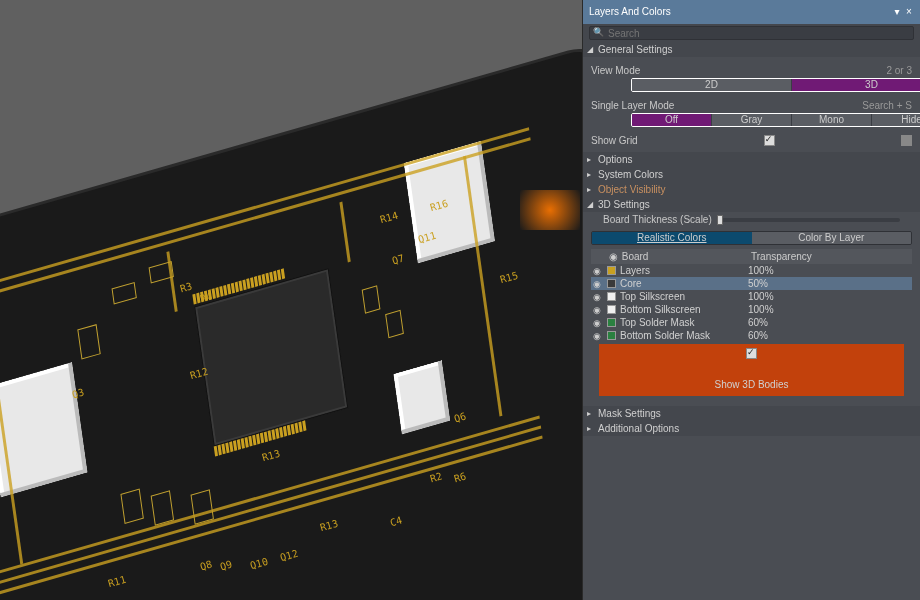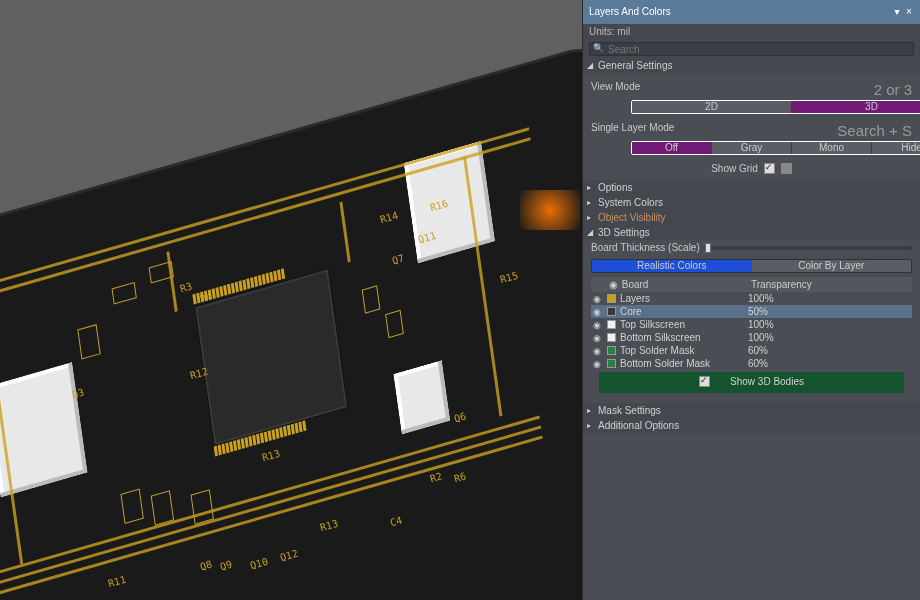--- a/index.html
+++ b/index.html
@@ -12,49 +12,49 @@
   .panel-title .winicon { width: 10px; text-align: center; cursor: pointer; margin-left: 2px; }
   .units { padding: 2px 6px; color: #bbb; font-size: 10px; height: 16px; line-height: 12px; background: #44474d; }
   .search-row { padding: 2px 6px; background: #44474d; }
   .search-input { width: 100%; background: #3a3d43; border: 1px solid #2f3136; border-radius: 2px; color: #ccc; padding: 1px 4px 1px 18px; font-size: 10px; height: 14px; }
   .search-wrap { position: relative; }
   .search-wrap .mag { position: absolute; left: 4px; top: 1px; font-size: 9px; color: #aaa; }
   .section-hdr { padding: 2px 4px; font-size: 10px; color: #d0d0d0; background: #44474d; cursor: pointer; display: flex; align-items: center; gap: 3px; height: 15px; }
   .section-hdr .tri { font-size: 8px; display: inline-block; width: 8px; }
   .section-body { padding: 4px 8px 6px 8px; background: #4a4d53; }
   .field-label { font-size: 10px; color: #c8c8c8; margin: 4px 0 2px 0; display: flex; }
-  .field-label .hint { margin-left: auto; color: #999; font-size: 15px; }
+  .field-label .hint { margin-left: auto; color: #999; font-size: 10px; }
   .seg { display: flex; width: 100%; border: 1px solid #ffffff; border-radius: 2px; overflow: hidden; height: 14px; margin-left: 40px; }
   .seg > div { flex: 1; text-align: center; font-size: 10px; line-height: 12px; background: #5a5d63; color: #ccc; cursor: pointer; border-right: 1px solid #3a3d43; }
   .seg > div:last-child { border-right: 0; }
   .seg > div.active { background: #701a75; }
-  .grid-row { display: flex; align-items: center; gap: 6px; margin-top: 8px; justify-content: center; }
+  .grid-row { display: flex; align-items: center; gap: 6px; margin-top: 8px; justify-content: space-between; }
   .grid-row label { font-size: 10px; color: #c8c8c8; }
   .chk { appearance: none; width: 11px; height: 11px; background: #ddd; border: 1px solid #888; cursor: pointer; position: relative; }
   .chk:checked::after { content: "✓"; position: absolute; font-size: 9px; top: -2px; left: 0; color: #222; }
   .color-swatch { width: 11px; height: 11px; border: 1px solid #888; background: #888; cursor: pointer; }
-  .slider-row { display: flex; align-items: center; gap: 4px; padding: 2px 8px; background: #4a4d53; margin-bottom: 2px;}
+  .slider-row { display: flex; align-items: center; gap: 4px; padding: 2px 20px; background: #4a4d53; margin-bottom: 2px;}
   .slider-row .lbl { font-size: 10px; width: 110px; color: #c8c8c8; }
   .slider { flex: 1; height: 4px; background: #3a3d43; border-radius: 2px; position: relative; cursor: pointer; }
   .slider .thumb { position: absolute; left: 0%; top: -3px; width: 6px; height: 10px; background: #ddd; border: 1px solid #666; }
   .cav-hdr { padding: 4px 8px 2px 8px; font-size: 10px; color: #c8c8c8; background: #44474d; }
   .cav-tabs { display: flex; margin: 2px 8px 4px 8px; border: 1px solid #2f3136; border-radius: 2px; overflow: hidden; height: 14px; }
   .cav-tabs > div { flex: 1; text-align: center; font-size: 10px; line-height: 12px; background: #5a5d63; color: #ccc; cursor: pointer; }
-  .cav-tabs > div.active { background: #1d4ed8; }
+  .cav-tabs > div.active { background: #0c4a6e; text-decoration: underline; }
   .layer-tbl { padding: 0 8px 4px 8px; font-size: 10px; }
   .layer-head { display: flex; color: #ccc; padding: 2px 0; background:#53565c; }
   .layer-head .c1 { width: 160px; padding-left: 18px; }
   .layer-head .c2 { flex: 1; }
   .layer-row { display: flex; align-items: center; height: 13px; padding: 0; cursor: pointer; }
   .layer-row.sel { background: #5a7088; }
   .layer-row .eye { width: 12px; font-size: 9px; color: #ccc; text-align: center; }
   .layer-row .sw { width: 9px; height: 9px; margin: 0 4px; border: 1px solid #999; }
   .layer-row .name { width: 128px; }
   .layer-row .tr { flex: 1; }
-  .show3d { display: flex; justify-content: center; align-items: center; gap: 20px; padding: 4px 0 6px 0; background:#14532d; margin: 2px 8px 6px 8px; }
+  .show3d { display: flex; justify-content: center; align-items: center; gap: 20px; padding: 4px 0 6px 0; background:#c2410c; margin: 2px 8px 6px 8px; flex-direction: column; }
   .obj-vis { color: #c89060; }
   
   .board { position: absolute; left: -120px; top: 150px; width: 780px; height: 540px; transform: rotate(-16deg) skewX(-8deg); background: #1a1a1a; border-radius: 40px; box-shadow: 0 0 0 3px #2a2a2a; }
   .trace { position: absolute; background: #caa020; opacity: .8; }
   .chip { position: absolute; background: #2a2a2a; border: 1px solid #111; box-shadow: inset 0 0 0 2px #3a3a3a; }
   .conn { position: absolute; background: #e8e8e8; box-shadow: inset -4px -4px 0 #bbb, inset 4px 4px 0 #fff; }
   .smd { position: absolute; background: #1a1a1a; border: 1px solid #c0a030; }
   .silk { position: absolute; color: #caa020; font-size: 10px; font-family: monospace; transform: rotate(-16deg); }
   .pin-row { position: absolute; display:flex; gap:1px; }
   .pin { width:3px; height:10px; background:#caa020; }
@@ -171,24 +171,20 @@
   </div>
 </div>
 
 <div class="panel">
   <div class="panel-title">
     <span>Layers And Colors</span>
     <span class="spacer"></span>
     <span class="winicon">▾</span>
     <span class="winicon">×</span>
   </div>
-  <div class="units">
-    <span>Units:</span>
-    <span>mil</span>
-  </div>
   <div class="search-row">
     <div class="search-wrap">
       <span class="mag">🔍</span>
       <input class="search-input" placeholder="Search" style="">
     </div>
   </div>
 
   <div class="section-hdr">
     <span class="tri">◢</span>
     <span>General Settings</span>

